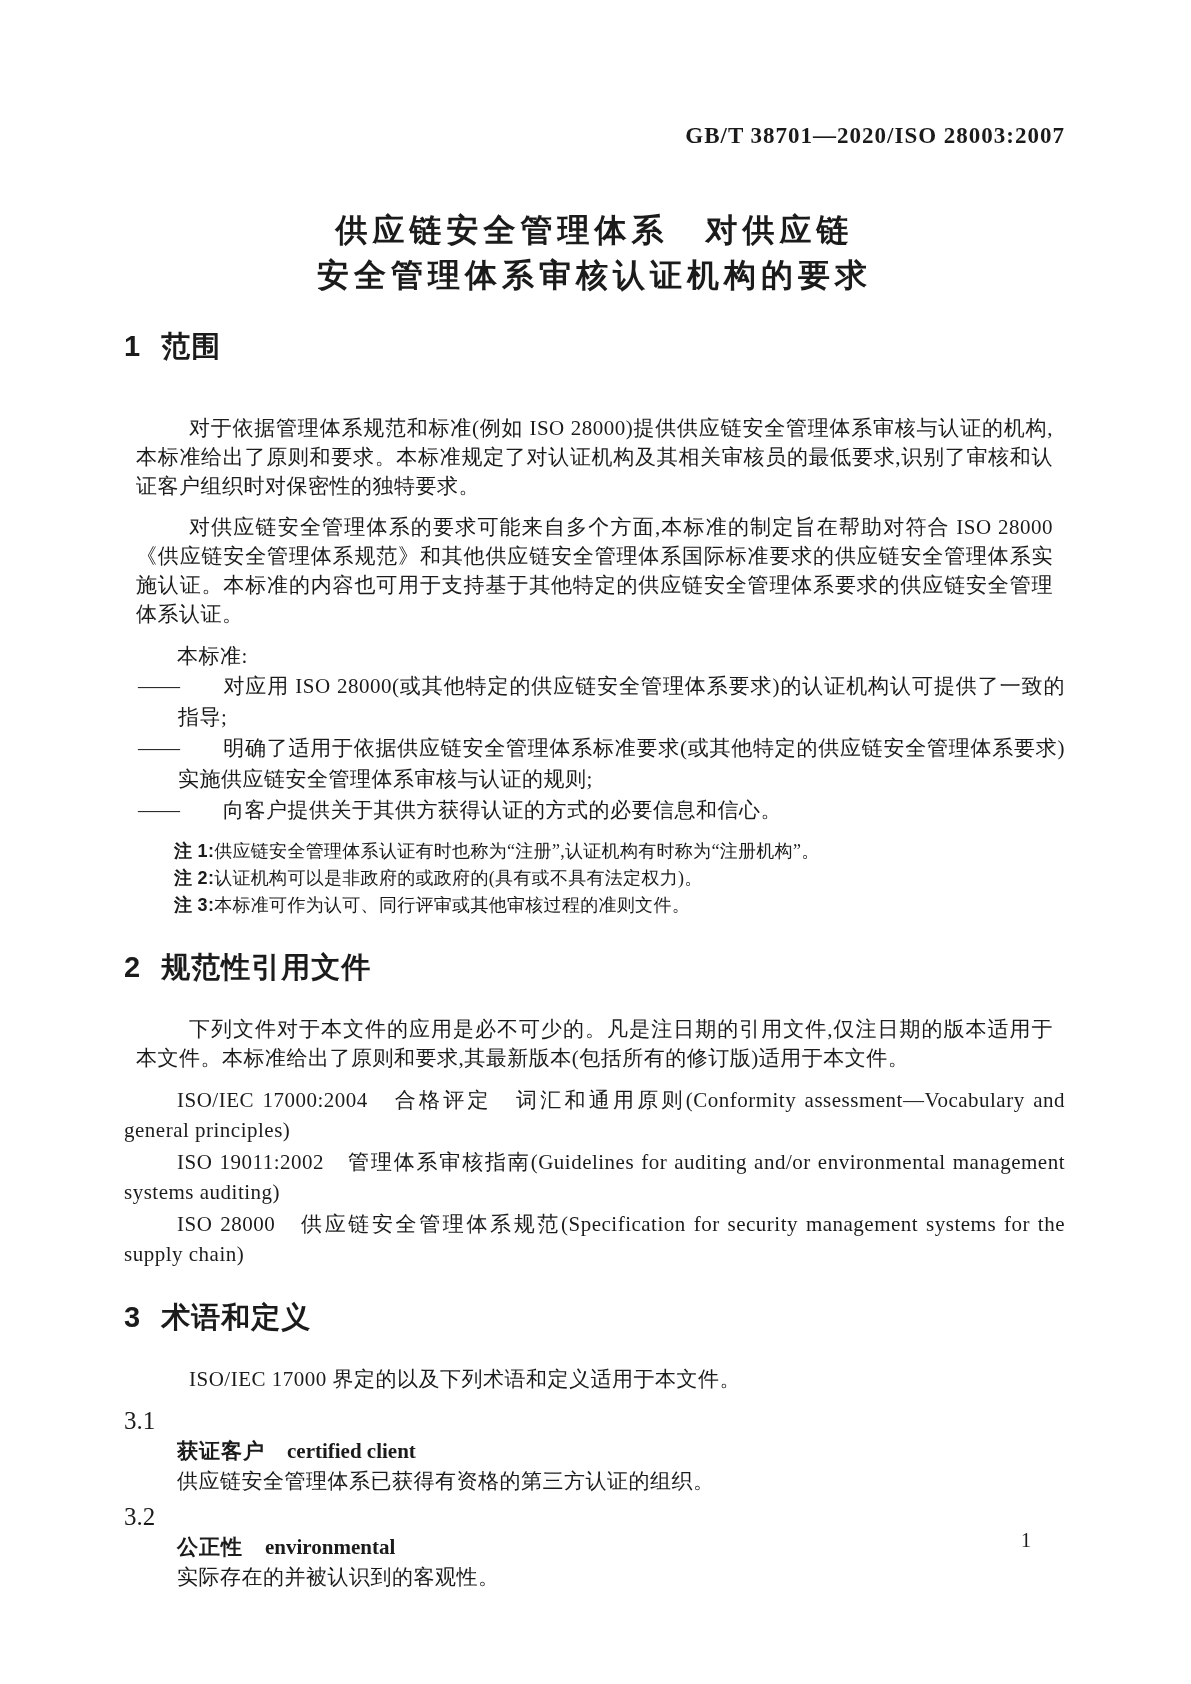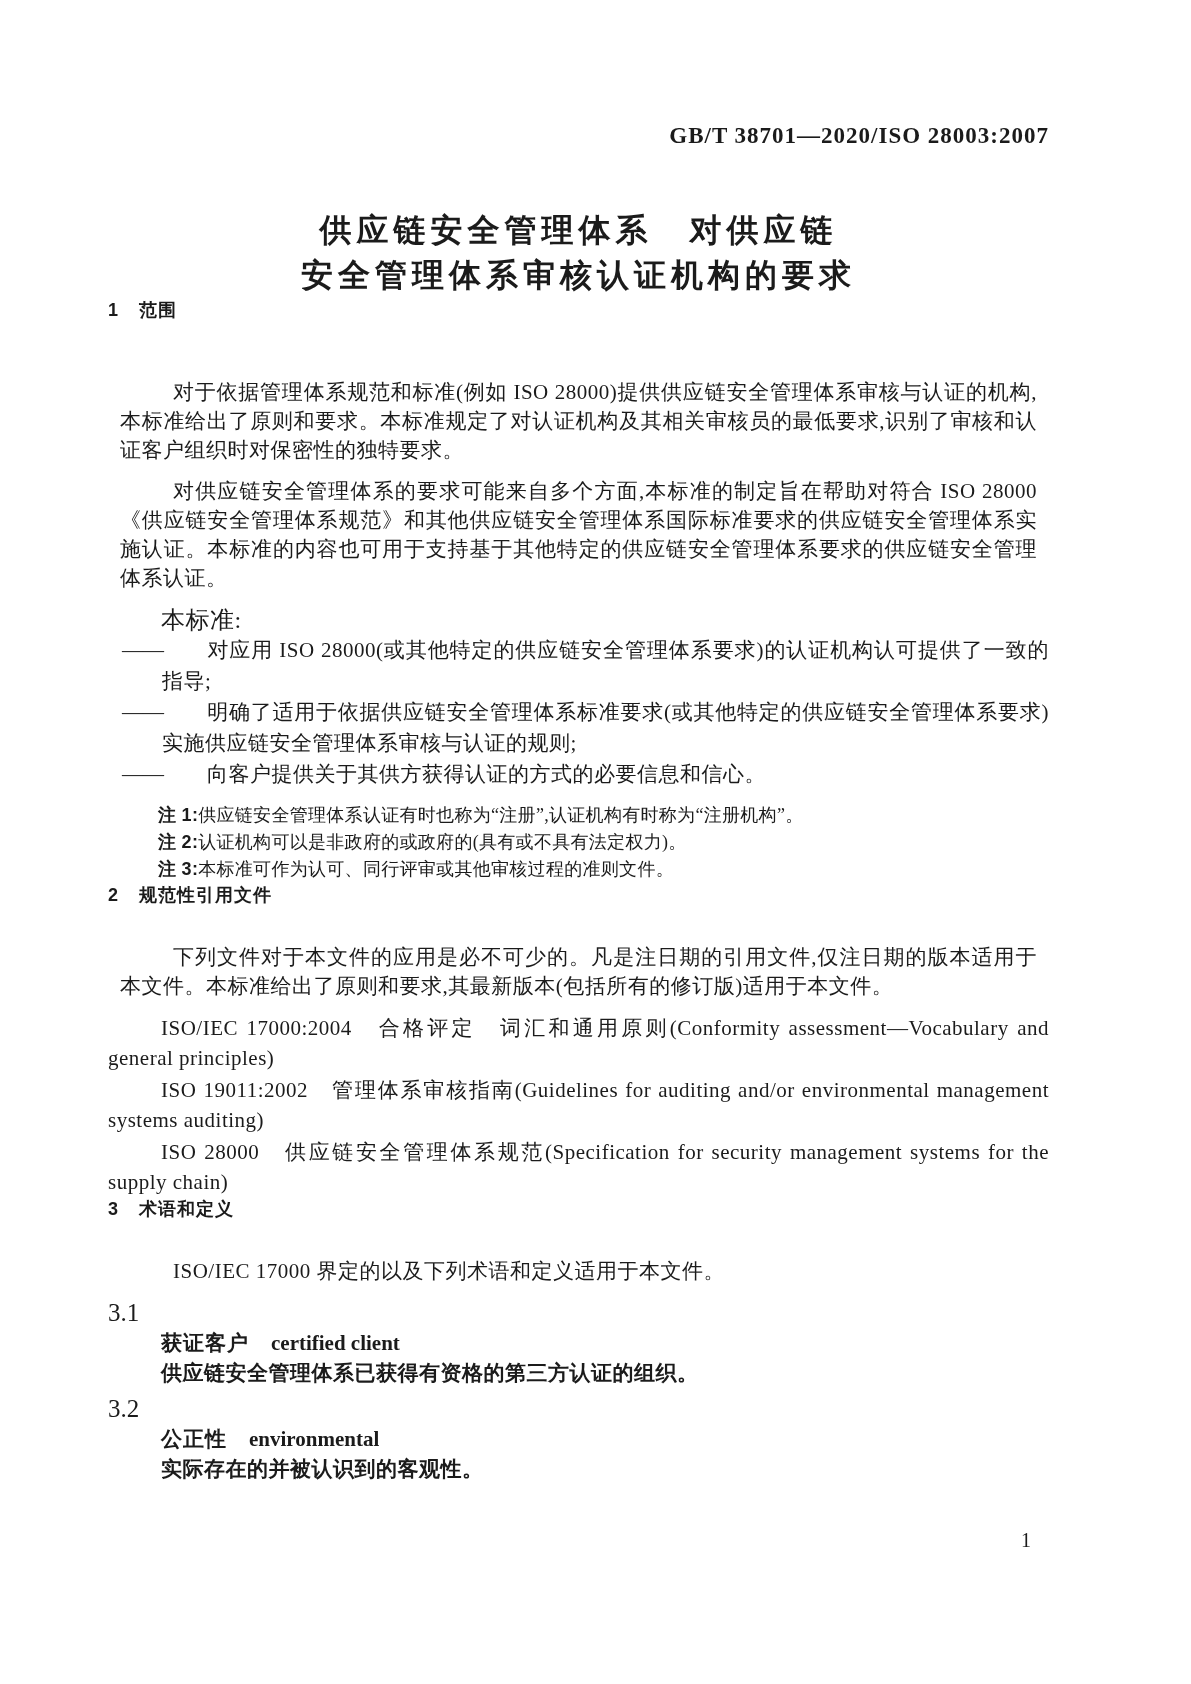--- a/index.html
+++ b/index.html
@@ -6,21 +6,21 @@
   .page {
     position:relative;
     width:1191px; height:1684px;
     background:#ffffff;
     color:#1b1b1b;
     font-family:"Liberation Serif","DejaVu Serif",serif;
     overflow:hidden;
   }
   .content {
     position:absolute;
-    left:108px; top:0;
+    left:124px; top:0;
     width:941px;
   }
 
   .doc-code {
     margin-top:124px;
     text-align:right;
     font-size:23px; line-height:24px;
     font-weight:bold;
     letter-spacing:1px;
   }
@@ -28,40 +28,41 @@
   .doc-title {
     margin-top:60px;
     text-align:center;
     font-family:"Liberation Sans","DejaVu Sans",sans-serif;
     font-weight:bold;
     font-size:32px; line-height:45px;
     letter-spacing:5px;
   }
 
   .sec-heading {
+    margin-top:36px;
     font-family:"Liberation Sans","DejaVu Sans",sans-serif;
     font-weight:bold;
-    font-size:18px; line-height:24px;
+    font-size:29px; line-height:24px;
     letter-spacing:1px;
   }
   .sec-heading .h-title { margin-left:20px; }
 
   .para {
     margin:12px;
     font-size:21px; line-height:29px;
     text-align:justify;
     text-indent:53px;
     letter-spacing:0.5px;
   }
   .first-para { margin-top:56px; }
   .after-heading { margin-top:36px; }
 
   .lead-in {
     margin:0; margin-top:6px;
-    font-size:24px; line-height:30px;
+    font-size:21px; line-height:30px;
     text-indent:53px;
     letter-spacing:0.5px;
   }
 
   .dash-item {
     margin:0 0 0 54px;
     font-size:21px; line-height:31px;
     text-align:justify;
     text-indent:-40px;
     letter-spacing:0.5px;
@@ -108,21 +109,20 @@
     letter-spacing:1px;
   }
   .term-line .term-en {
     font-weight:bold;
     margin-left:22px;
   }
   .definition {
     margin:0 0 0 53px;
     font-size:21px; line-height:30px;
     letter-spacing:0.5px;
-    font-weight:bold;
   }
   .gap-6 { margin-top:6px; }
 
   .page-number {
     position:absolute;
     top:1528px; right:160px;
     font-size:20px; line-height:24px;
   }
 </style>
 </head>

